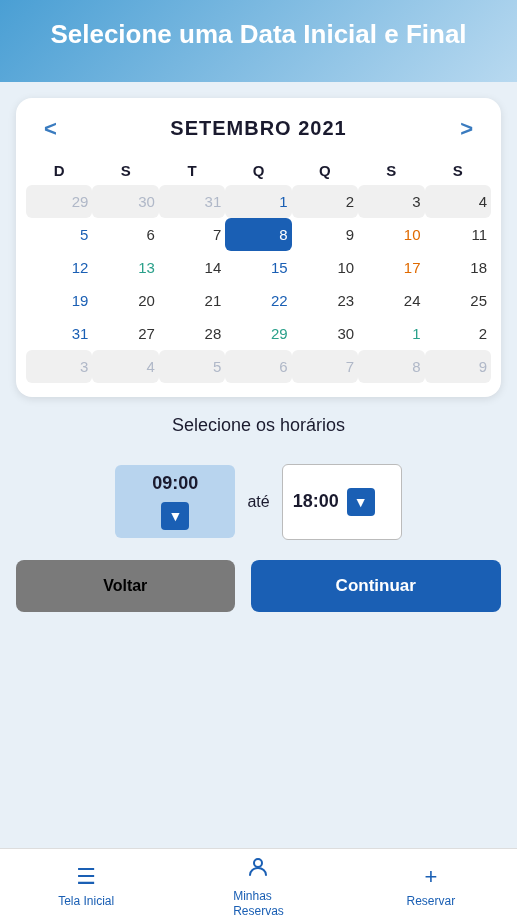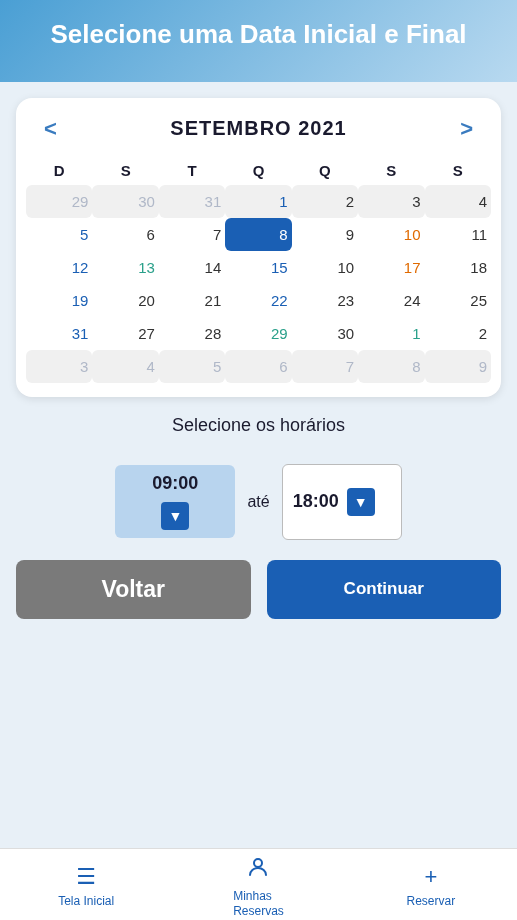--- a/index.html
+++ b/index.html
@@ -172,25 +172,24 @@
       display: flex;
       gap: 16px;
       margin-bottom: 0;
       width: 100%;
       max-width: 485px;
     }
 
     .btn-voltar {
       flex: 1;
       background: #7a7a7a;
-      color: #ffffff;
+      color: #000000;
       border: none;
       border-radius: 8px;
-      padding: 16px;
-      font-size: 23px;
+      font-size: 16px;
       font-weight: bold;
       cursor: pointer;
     }
 
     .btn-continuar {
       flex: 1;
       background: #1a5fb4;
       color: white;
       border: none;
       border-radius: 8px;

